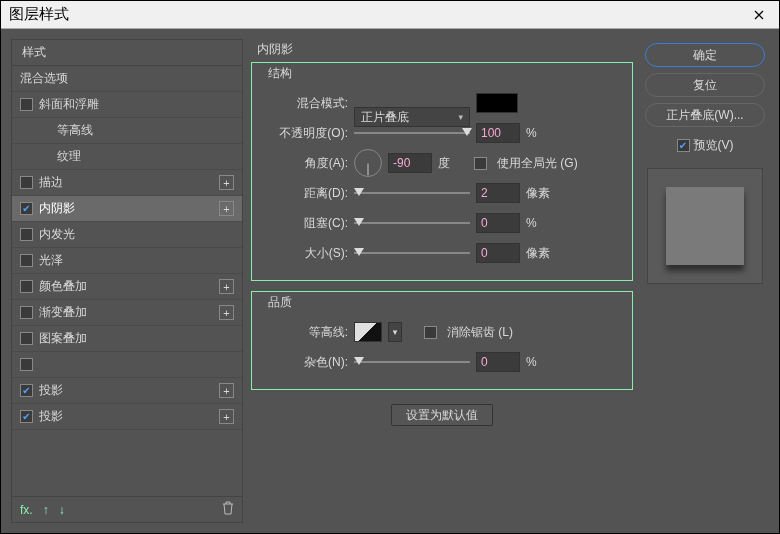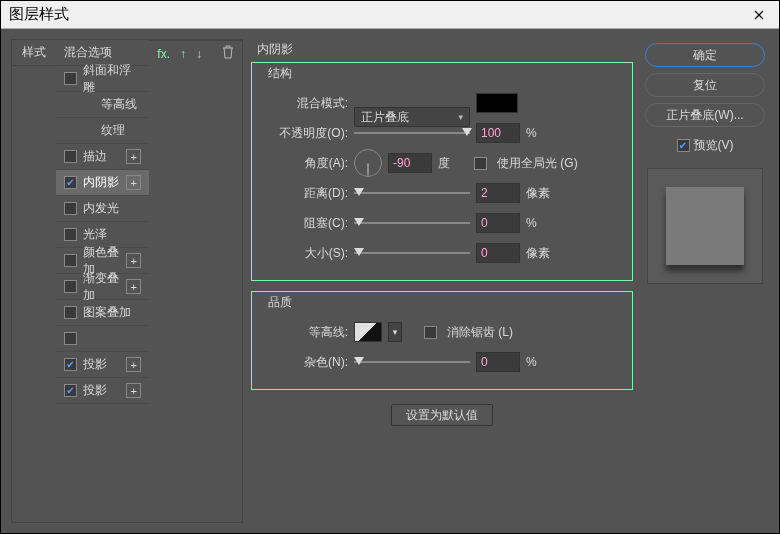--- a/index.html
+++ b/index.html
@@ -3,21 +3,21 @@
 <meta charset="utf-8">
 <style>
 * { margin: 0; padding: 0; box-sizing: border-box; font-family: "Microsoft YaHei", "PingFang SC", sans-serif; font-size: 12px; }
 html, body { width: 780px; height: 534px; background: #fff; }
 .window { width: 780px; height: 534px; border: 1px solid #000; display: flex; flex-direction: column; background: #535353; color: #d9d9d9; }
 .titlebar { height: 28px; background: #f0f0f0; color: #000; display: flex; align-items: center; justify-content: space-between; padding: 0 0 0 8px; border-bottom: 1px solid #aaa; }
 .titlebar .title { font-size: 15px; }
 .titlebar .close { width: 40px; height: 28px; display: flex; align-items: center; justify-content: center; cursor: pointer; }
 .titlebar .close svg { width: 10px; height: 10px; }
 .body { flex: 1; display: flex; padding: 10px; gap: 8px; }
-.left-panel { width: 232px; border: 1px solid #444; background: #535353; display: flex; flex-direction: row; }
+.left-panel { width: 232px; border: 1px solid #444; background: #535353; display: flex; flex-direction: column; }
 .left-header { height: 26px; display: flex; align-items: center; padding: 0 10px; border-bottom: 1px solid #444; }
 .style-list { flex: 1; overflow: hidden; }
 .style-row { height: 26px; display: flex; align-items: center; padding: 0 8px; border-bottom: 1px solid #4a4a4a; cursor: pointer; }
 .style-row.selected { background: #6a6a6a; color: #fff; }
 .style-row .cb { width: 13px; height: 13px; border: 1px solid #888; background: #3a3a3a; margin-right: 6px; display: flex; align-items: center; justify-content: center; }
 .style-row .cb.on::after { content: "✔"; font-size: 10px; color: #53a0ff; line-height: 1; }
 .style-row .label { flex: 1; }
 .style-row .plus { width: 15px; height: 15px; border: 1px solid #888; display: flex; align-items: center; justify-content: center; color: #d9d9d9; font-size: 11px; }
 .style-row .indent { width: 18px; }
 .left-footer { height: 26px; display: flex; align-items: center; padding: 0 8px; border-top: 1px solid #444; gap: 10px; }

